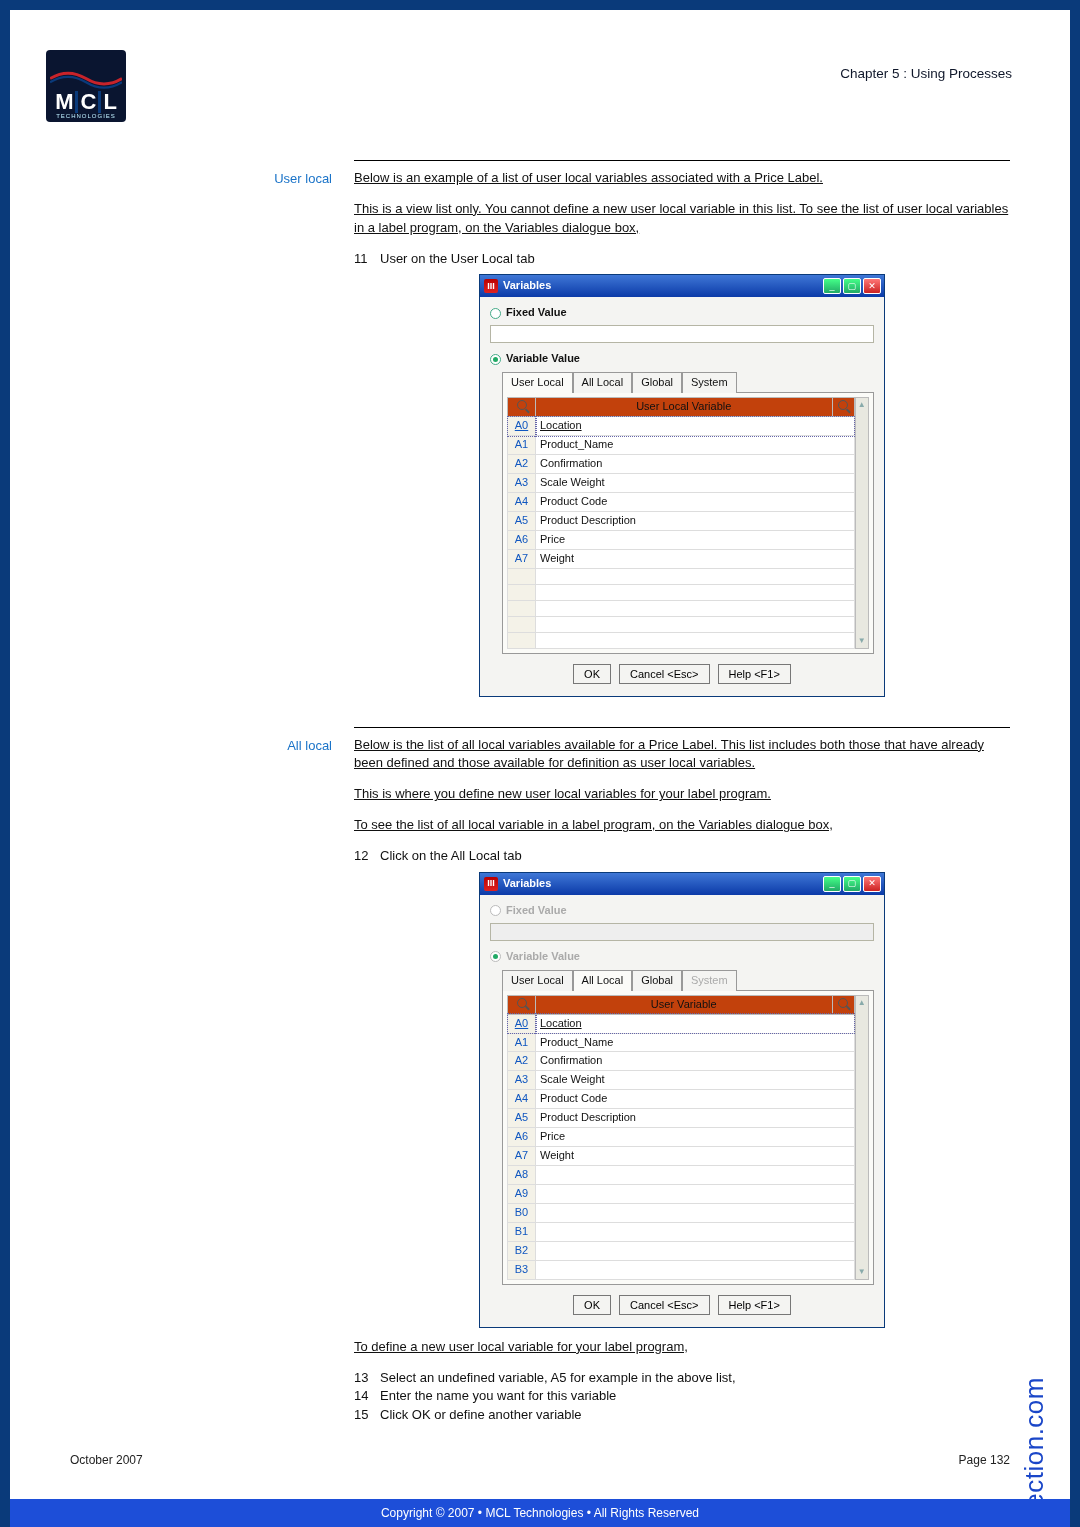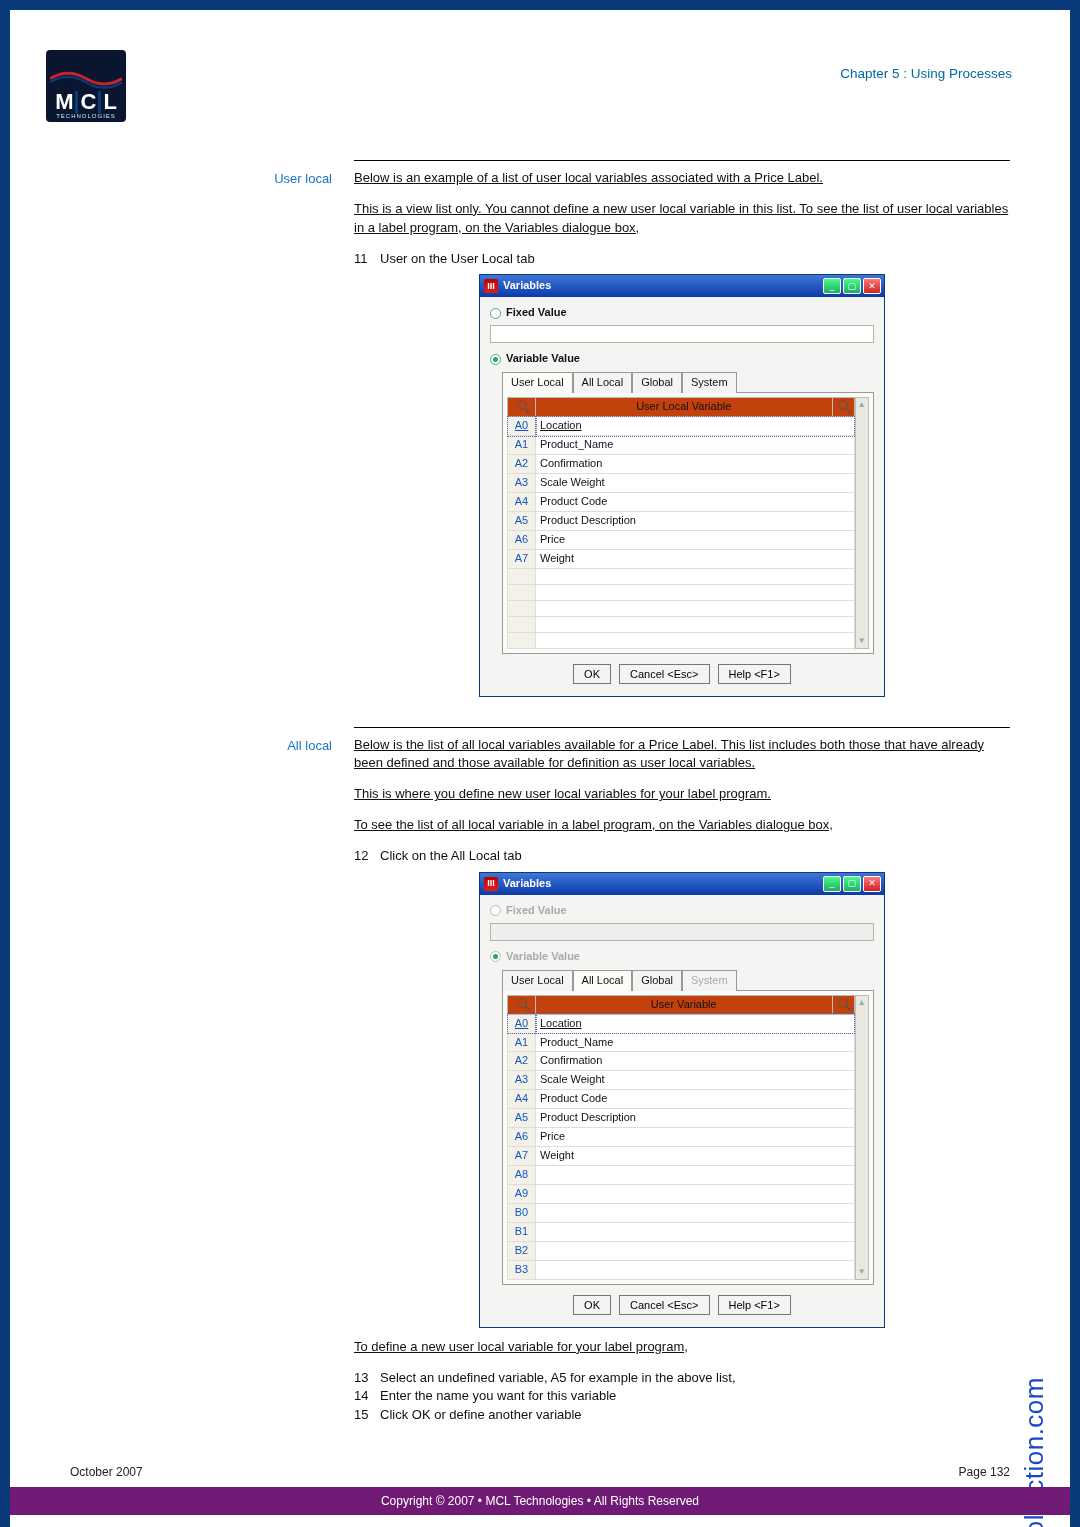--- a/index.html
+++ b/index.html
@@ -5,21 +5,21 @@
   * { box-sizing: border-box; margin: 0; padding: 0; }
   html, body { width: 1080px; height: 1527px; font-family: Verdana, Arial, sans-serif; background: #fff; }
   .outer-frame { width: 1080px; height: 1527px; background: #0a3a7a; padding: 10px 10px 0 10px; position: relative; }
   .inner-page { width: 100%; height: 100%; background: #ffffff; position: relative; padding: 30px 60px 0 36px; }
   .logo-box { position: absolute; left: 36px; top: 40px; width: 80px; height: 72px; background: #0a1530; border-radius: 4px; display: flex; flex-direction: column; align-items: center; justify-content: flex-end; overflow: hidden; }
   .logo-wave { width: 90%; height: 28px; margin-bottom: 2px; }
   .logo-text-row { display: flex; align-items: flex-end; color: #fff; gap: 0; }
   .logo-M, .logo-C, .logo-L { font-weight: bold; font-size: 22px; line-height: 1; }
   .logo-bar { width: 3px; background: #0a3a7a; margin: 0 2px; height: 22px; }
   .logo-tech { font-size: 6px; color: #bfefff; letter-spacing: 1px; margin-bottom: 3px; }
-  .chapter-title { position: absolute; right: 58px; top: 56px; font-size: 13.5px; color: #0369a1; }
+  .chapter-title { position: absolute; right: 58px; top: 56px; font-size: 13.5px; color: #0f172a; }
   .content-area { position: absolute; left: 200px; right: 60px; top: 150px; bottom: 100px; }
   .section-rule { height: 1px; background: #000; margin-left: 144px; margin-bottom: 8px; }
   .section { display: flex; gap: 22px; margin-bottom: 20px; }
   .sec-label { width: 122px; text-align: right; font-size: 13px; color: #1a73c8; padding-top: 2px; flex-shrink: 0; }
   .sec-body { flex: 1; font-size: 13px; color: #111; line-height: 1.45; }
   .sec-body p { margin-bottom: 12px; text-decoration: underline; }
   .step-list { list-style: none; }
   .step-row { display: flex; }
   .step-num { width: 26px; flex-shrink: 0; }
 
@@ -54,22 +54,22 @@
   .var-table tr.sel td { outline: 1px dotted #66a; text-decoration: underline; }
   .mag-icon { display:inline-block; width:10px; height:10px; border:1.5px solid #555; border-radius:50%; position:relative; }
   .mag-icon::after { content:""; position:absolute; width:5px; height:1.5px; background:#555; bottom:-2px; right:-4px; transform:rotate(45deg); }
   .vscroll { width: 15px; border: 1px solid #bbb; background: #e8e8e0; display:flex; flex-direction:column; justify-content:space-between; }
   .vscroll .arr { height:14px; display:flex; align-items:center; justify-content:center; font-size:8px; color:#8aa; }
   .dlg-btn-row { display: flex; justify-content: center; gap: 8px; padding: 10px 0 2px 0; }
   .dlg-btn { padding: 1px 10px; border: 1px solid #777; background: #f4f4f2; font-size: 11px; height: 20px; }
 
   .side-url { position: absolute; right: 20px; bottom: 150px; transform: rotate(-90deg); transform-origin: right bottom; font-size: 26px; color: #1a46c8; letter-spacing: 0.5px; display: flex; align-items: center; gap: 12px; }
 
-  .footer-row { position: absolute; left: 60px; right: 60px; bottom: 48px; display: flex; justify-content: space-between; font-size: 12px; color: #222; }
-  .copyright-bar { position: absolute; left: 0; right: 0; bottom: 12px; height: 28px; background: #701a75; color: #fff; font-size: 12px; display: flex; align-items: center; justify-content: center; }
+  .footer-row { position: absolute; left: 60px; right: 60px; bottom: 60px; display: flex; justify-content: space-between; font-size: 12px; color: #222; }
+  .copyright-bar { position: absolute; left: 0; right: 0; bottom: 0; height: 28px; background: #1d4ed8; color: #fff; font-size: 12px; display: flex; align-items: center; justify-content: center; }
 </style>
 </head>
 <body>
 
 <div class="outer-frame">
   <div class="inner-page">
 
     <div class="logo-box">
       <svg class="logo-wave" viewBox="0 0 100 30">
         <path d="M0 20 Q25 5 50 20 T100 20" stroke="#c8232a" stroke-width="4" fill="none"></path>

